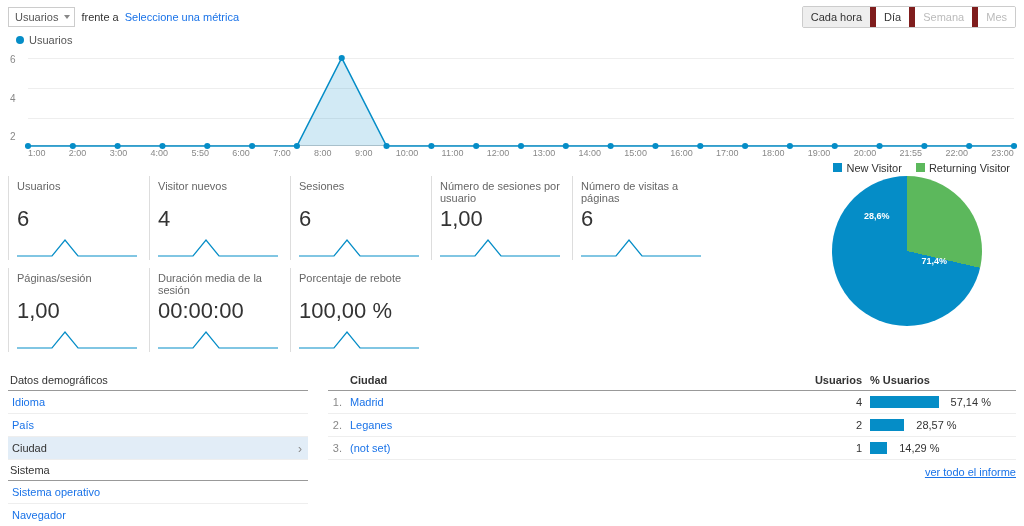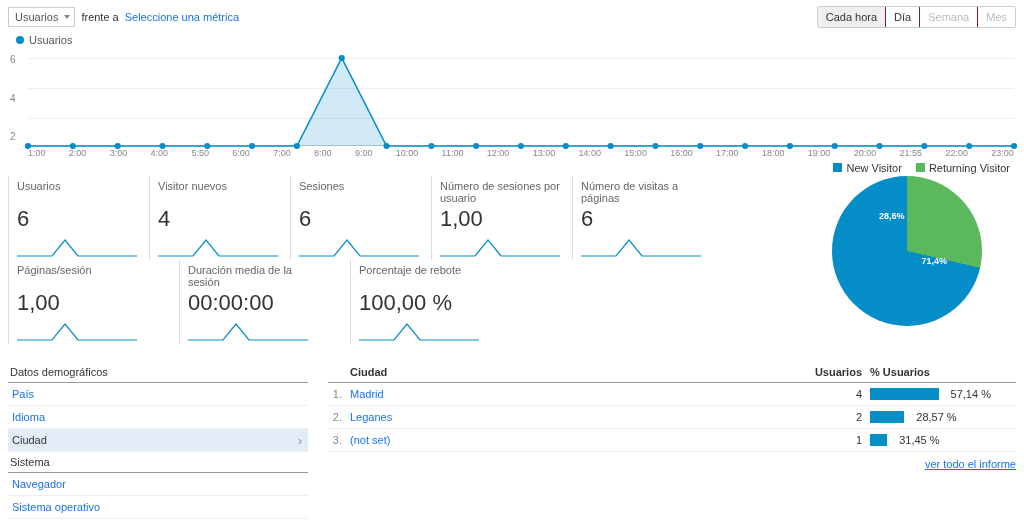--- a/index.html
+++ b/index.html
@@ -4,21 +4,21 @@
 <style>
   * { box-sizing: border-box; margin: 0; padding: 0; }
   body { font-family: Arial, Helvetica, sans-serif; font-size: 11px; color: #333; background: #fff; width: 1024px; }
   .topbar { display: flex; align-items: center; justify-content: space-between; padding: 6px 8px 2px 8px; }
   .topbar-left { display: flex; align-items: center; gap: 6px; font-size: 11px;}
   .dropdown { border: 1px solid #ccc; padding: 3px 16px 3px 6px; font-size: 11px; color: #555; position: relative; background:#fff; cursor:pointer;}
   .dropdown::after { content: ""; position: absolute; right: 4px; top: 50%; transform: translateY(-50%); border-left: 3px solid transparent; border-right: 3px solid transparent; border-top: 4px solid #888; }
   .vs-text { color: #333; font-size: 11px; }
   .metric-link { color: #1a73e8; font-size: 11px; }
   .btn-group { display: flex; border: 1px solid #ccc; border-radius: 2px; overflow: hidden; }
-  .btn-group span { padding: 4px 8px; font-size: 11px; color: #bbb; border-right: 1px solid #7f1d1d; cursor:pointer; background:#fff;}
+  .btn-group span { padding: 4px 8px; font-size: 11px; color: #bbb; border-right: 6px solid #7f1d1d; cursor:pointer; background:#fff;}
   .btn-group span:last-child { border-right: none; }
   .btn-group .active-hour { background: #eee; color: #333; }
   .btn-group .active-day { color: #333; }
 
   .legend-dot { display:inline-flex; align-items:center; gap:5px; font-size:11px; color:#555; margin-left:8px;}
   .dot { width:8px; height:8px; border-radius:50%; background:#058dc7; display:inline-block;}
   .chart-legend-row { padding: 4px 8px 0 8px; }
 
   .chart-area { position: relative; padding: 4px 10px 0 14px; }
   .y-axis { position:absolute; left:10px; top:8px; height:88px; display:flex; flex-direction:column; justify-content:space-between; }
@@ -29,31 +29,31 @@
   svg.line-chart { position:absolute; left:0; bottom:0; width:100%; height:96px; overflow:visible;}
   .x-labels { display:flex; margin-left:28px; padding-right:10px; justify-content:space-between; font-size:9px; color:#888; margin-top:2px;}
 
   .pie-legend { display:flex; justify-content:flex-end; gap:14px; padding: 4px 14px 0 0; font-size:11px;}
   .sq { width:9px; height:9px; display:inline-block; margin-right:4px;}
   .sq-blue{background:#058dc7;} .sq-green{background:#5cb85c;}
 
   .mid-row { display:flex; padding: 2px 8px 0 8px; gap: 10px;}
   .scorecards { flex:1; }
   .score-row1 { display:flex; }
-  .score-row2 { display:flex; gap:30px;}
+  .score-row2 { display:flex; margin-top:8px;}
   .scorecard { flex:0 0 141px; border-left: 1px solid #ddd; padding: 4px 8px 0 8px; }
   .scorecard .lbl { font-size: 11px; color:#666; min-height: 24px; }
   .scorecard .val { font-size: 22px; color:#333; font-weight:400; padding-top: 2px;}
   .spark { width: 120px; height: 24px; margin-top:2px;}
 
   .pie-wrap { flex:0 0 228px; padding-left:10px; display:flex; flex-direction:column; align-items:center;}
   .pie { position:relative; width:150px; height:150px; border-radius:50%; background: conic-gradient(#5cb85c 0deg 102.96deg, #058dc7 102.96deg 360deg); }
   .pie-lbl { position:absolute; color:#fff; font-size:9px; font-weight:bold;}
   .pie-lbl.blue { right:35px; top:80px; }
-  .pie-lbl.green { left:47px; top:35px; }
+  .pie-lbl.green { left:32px; top:35px; }
 
   .bottom { display:flex; padding: 18px 8px 8px 8px; gap: 20px;}
   .sidebar { flex:0 0 300px; }
   .side-head { font-size:11px; font-weight:normal; border-bottom:1px solid #999; padding: 4px 2px;}
   .side-item { font-size:11px; color:#1a73e8; padding: 5px 4px; border-bottom:1px solid #eee; cursor:pointer;}
   .side-item.sel { background:#e2edf7; color:#333; position:relative;}
   .side-item.sel::after{ content:"›"; position:absolute; right:6px; color:#888; font-size:12px;}
 
   .table-area { flex:1; }
   .tbl { width:100%; border-collapse:collapse; font-size:11px;}
@@ -199,28 +199,28 @@
       <span class="pie-lbl blue">71,4%</span>
       <span class="pie-lbl green">28,6%</span>
     </div>
   </div>
 </div>
 
 <div class="bottom">
   <div class="sidebar">
     <div class="side-head">Datos demográficos</div>
     <div id="demo-items">
+        <div class="side-item">Idioma</div>
         <div class="side-item">País</div>
-        <div class="side-item">Idioma</div>
         <div class="side-item sel">Ciudad</div>
       </div>
     <div class="side-head">Sistema</div>
     <div id="sys-items">
+        <div class="side-item">Sistema operativo</div>
         <div class="side-item">Navegador</div>
-        <div class="side-item">Sistema operativo</div>
       </div>
   </div>
   <div class="table-area">
     <table class="tbl">
       <thead>
         <tr>
           <th style="width:18px"></th>
           <th>Ciudad</th>
           <th class="r" style="width:70px">Usuarios</th>
           <th style="width:150px">% Usuarios</th>
@@ -249,21 +249,21 @@
               </div>
             </td>
           </tr>
           <tr>
             <td class="idx">3.</td>
             <td><span class="link">(not set)</span></td>
             <td class="r">1</td>
             <td>
               <div class="barcell">
                 <div class="hbar" style="width:17.148px"></div>
-                <span class="pct">31,45 %</span>
+                <span class="pct">14,29 %</span>
               </div>
             </td>
           </tr>
         </tbody>
     </table>
     <div class="report-link"><a href="#">ver todo el informe</a></div>
   </div>
 </div>
 
 </body></html>

